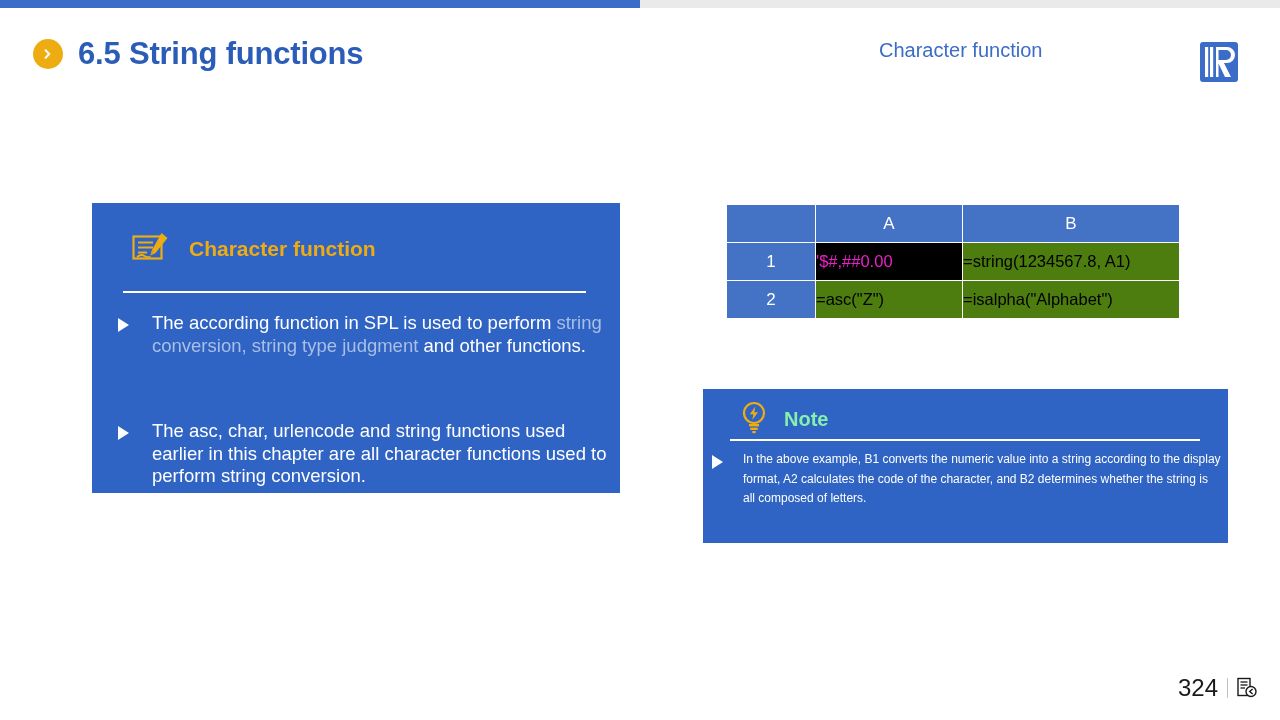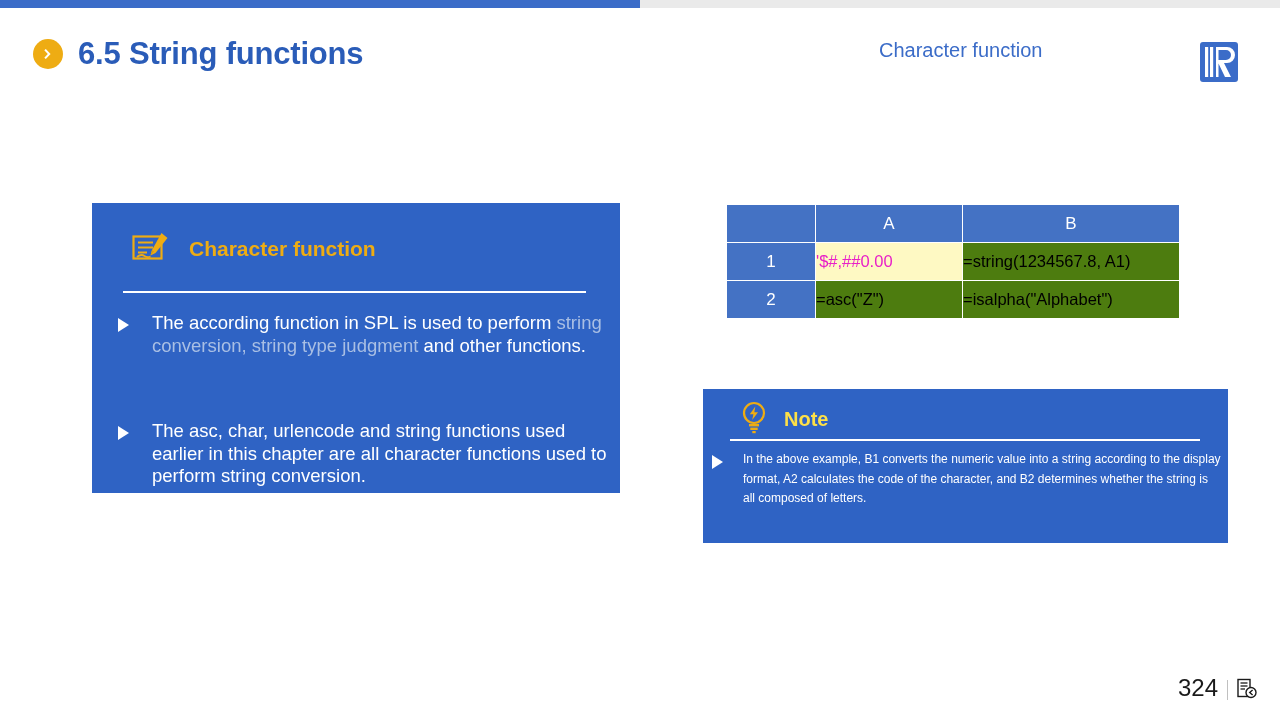--- a/index.html
+++ b/index.html
@@ -180,21 +180,21 @@
     background: #4d7c0f;
     color: #000000;
     font-size: 16.5px;
     height: 37px;
     vertical-align: middle;
     padding-left: 4px;
     white-space: nowrap;
     overflow: hidden;
   }
   .data-cell.selected {
-    background: #fef9c3;
+    background: #000000;
   }
   .data-cell.magenta {
     color: #e820c8;
   }
 
   
   #note-card {
     position: absolute;
     left: 703px;
     top: 389px;
@@ -206,21 +206,21 @@
     position: absolute;
     left: 36px;
     top: 11px;
     display: flex;
     align-items: center;
     gap: 15px;
   }
   #note-head .head-label {
     font-size: 20px;
     font-weight: bold;
-    color: #fde047;
+    color: #86efac;
     white-space: nowrap;
   }
   #note-rule {
     left: 27px;
     top: 50px;
     width: 470px;
   }
   #note-bullet {
     left: 712px;
     top: 450px;
@@ -232,21 +232,21 @@
     font-size: 12px;
     line-height: 19.5px;
   }
 
   
   #footer {
     position: absolute;
     left: 1178px;
     top: 676px;
     display: flex;
-    align-items: flex-end;
+    align-items: center;
     gap: 9px;
   }
   #page-number {
     font-size: 24px;
     color: #1a1a1a;
     line-height: 1;
   }
   #footer-divider {
     width: 1px;
     height: 20px;

